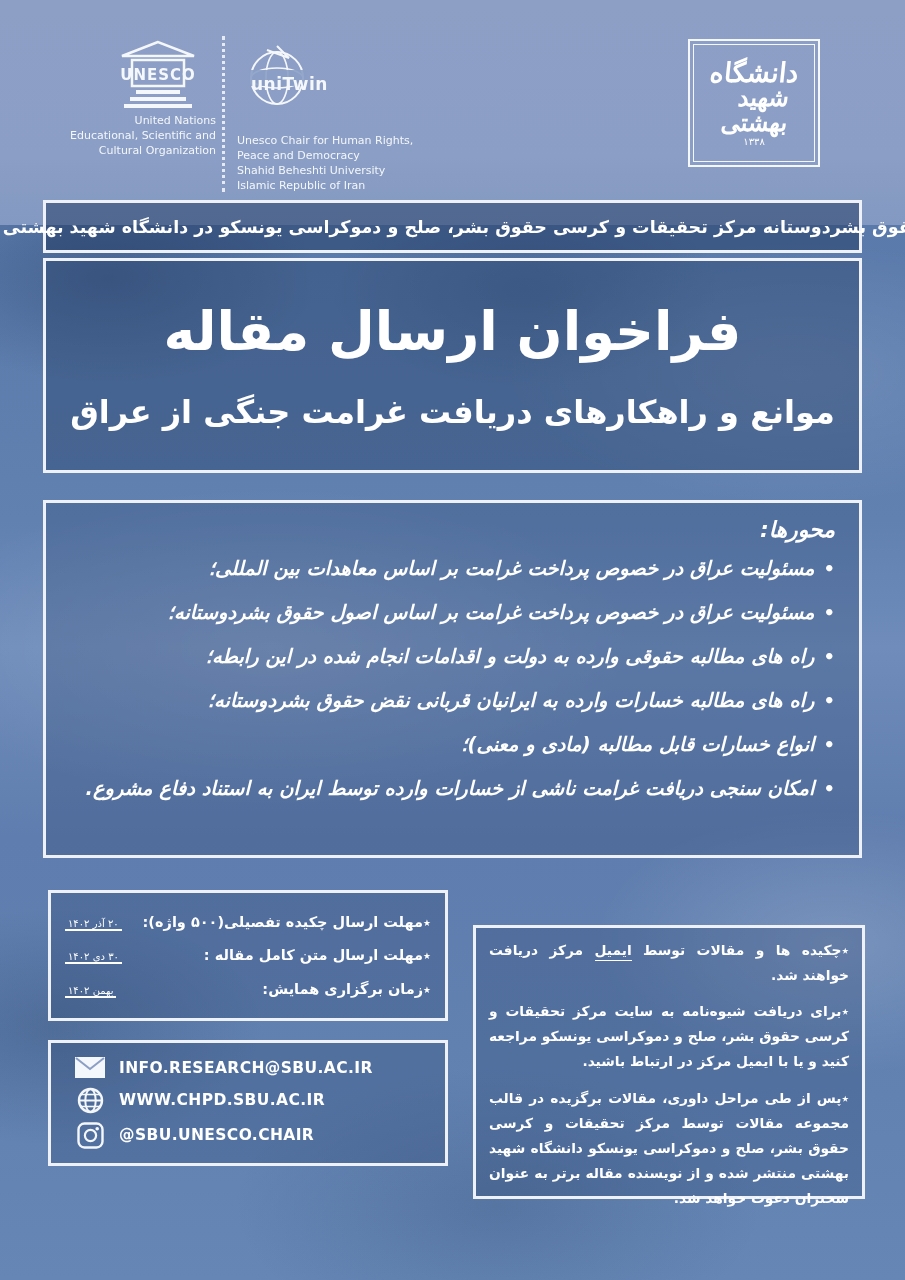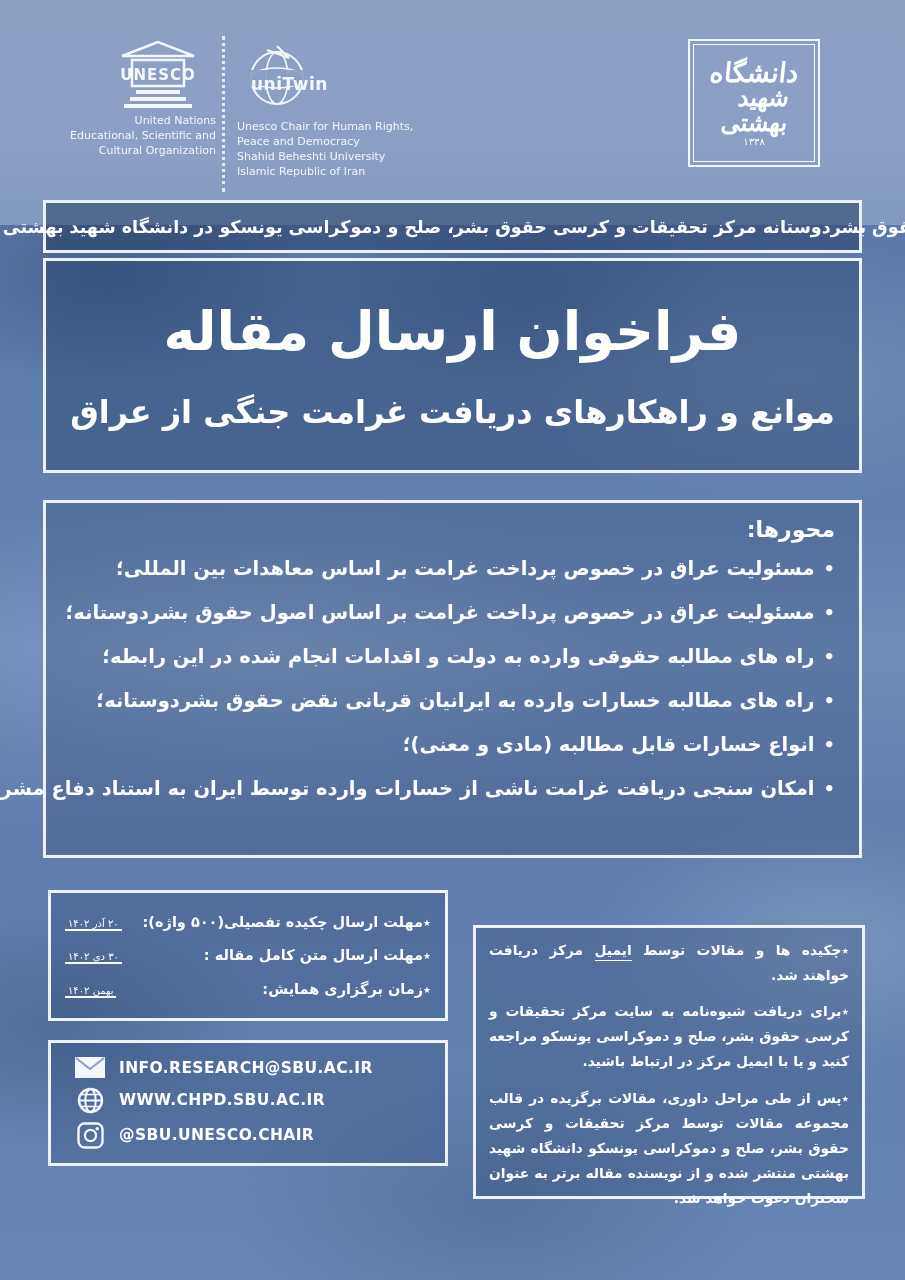--- a/index.html
+++ b/index.html
@@ -13,21 +13,21 @@
     background:linear-gradient(180deg,#8e9fc6 0%,#8b9ec5 70%,#8399c1 100%);}
   .unesco-block{position:absolute;left:40px;top:40px;width:176px;text-align:right;}
   .unesco-temple{display:block;margin:0 12px 6px auto;}
   .caption{font-size:11px;line-height:1.35;color:#f4f7fb;font-weight:500;}
   .dotted-sep{position:absolute;left:222px;top:36px;height:156px;width:0;
     border-left:3px dotted rgba(244,247,251,.85);}
   .unitwin-block{position:absolute;left:237px;top:44px;width:230px;}
   .unitwin-logo{position:relative;width:92px;height:68px;}
   .unitwin-word{position:absolute;left:14px;top:30px;font-size:17px;font-weight:bold;
     color:#f4f7fb;letter-spacing:.5px;}
-  .unitwin-caption{margin-top:8px;text-align:left;}
+  .unitwin-caption{margin-top:22px;text-align:left;}
   .sbu-box{position:absolute;left:688px;top:39px;width:132px;height:128px;
     border:2px solid #f4f7fb;padding:3px;box-sizing:border-box;}
   .sbu-inner{width:100%;height:100%;border:1.5px solid #f4f7fb;box-sizing:border-box;
     display:flex;flex-direction:column;align-items:center;justify-content:center;
     direction:rtl;line-height:1.02;font-family:"DejaVu Serif",serif;}
   .sbu-l1{font-size:27px;font-weight:bold;transform:skewX(-6deg);}
   .sbu-l2{font-size:24px;font-weight:bold;transform:skewX(-6deg);margin-right:-18px;}
   .sbu-l3{font-size:24px;font-weight:bold;transform:skewX(-6deg);}
   .sbu-year{font-size:10px;margin-top:2px;letter-spacing:1px;}
   
@@ -44,21 +44,21 @@
   
   .frame{position:absolute;border:3px solid #eef2f8;box-sizing:border-box;}
   .strip-box{left:43px;top:200px;width:819px;height:53px;
     background:rgba(32,56,96,.50);display:flex;align-items:center;justify-content:center;}
   .strip-text{direction:rtl;font-size:17.5px;font-weight:bold;color:#fff;white-space:nowrap;}
   .title-box{left:43px;top:258px;width:819px;height:215px;background:rgba(38,64,106,.42);
     display:flex;flex-direction:column;align-items:center;justify-content:center;gap:30px;}
   .main-title{direction:rtl;font-size:54px;font-weight:bold;}
   .sub-title{direction:rtl;font-size:32px;font-weight:bold;}
   .axes-box{left:43px;top:500px;width:819px;height:358px;background:rgba(44,70,112,.28);
-    direction:rtl;padding:10px 24px;box-sizing:border-box;}
+    direction:rtl;padding:10px 24px;box-sizing:border-box;font-style:italic;}
   .axes-heading{font-size:22px;font-weight:bold;line-height:34px;}
   .axes-item{font-size:19.5px;font-weight:bold;line-height:44px;white-space:nowrap;}
   .axes-item .bullet{display:inline-block;margin-left:9px;font-size:18px;}
   .deadlines-box{left:48px;top:890px;width:400px;height:131px;background:rgba(44,70,112,.28);
     direction:rtl;display:flex;flex-direction:column;justify-content:space-evenly;
     padding:4px 14px;box-sizing:border-box;}
   .dl-row{display:flex;justify-content:space-between;align-items:baseline;}
   .dl-label{font-size:14.5px;font-weight:bold;}
   .dl-value{font-size:10px;font-weight:normal;border-bottom:2px solid #fff;padding:0 3px 0;}
   .contacts-box{left:48px;top:1040px;width:400px;height:126px;background:rgba(44,70,112,.28);

